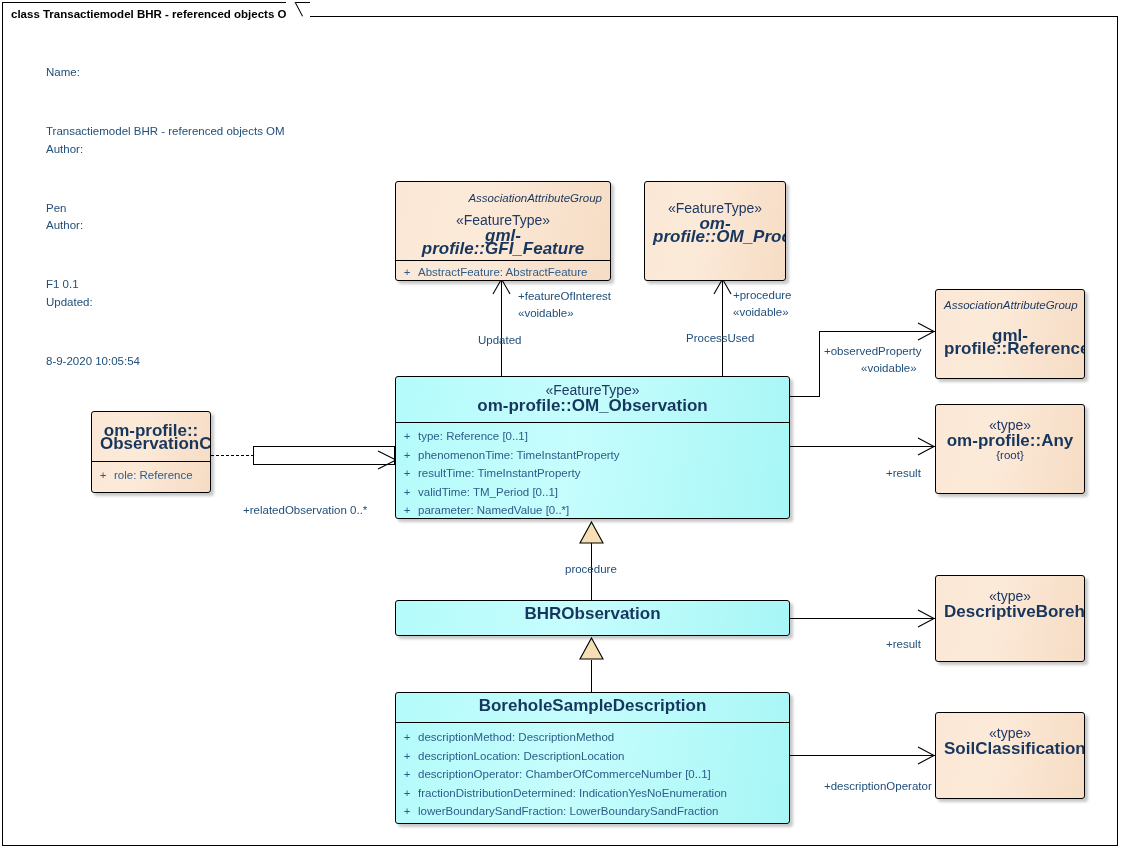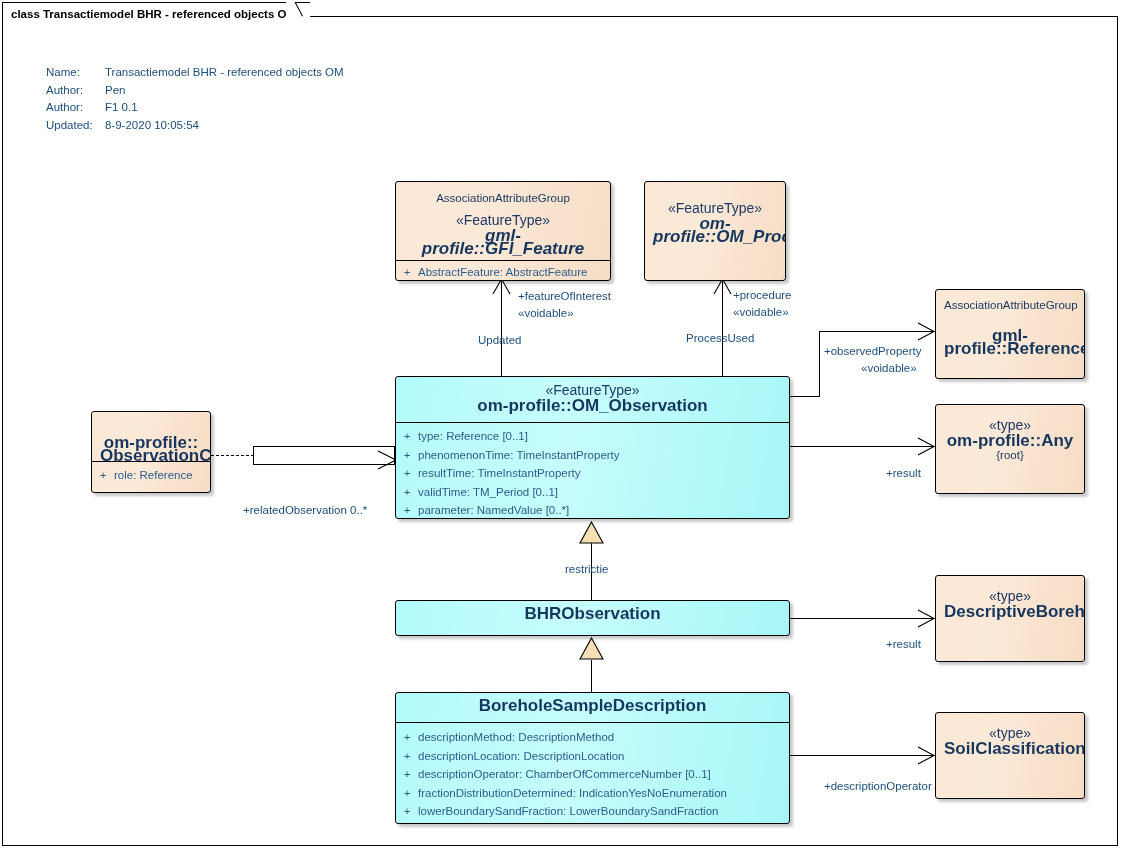--- a/index.html
+++ b/index.html
@@ -30,40 +30,40 @@
     position:absolute;left:286px;top:2px;width:26px;height:26px;overflow:hidden;
   }
   .tab-corner:before{
     content:"";position:absolute;left:-14px;top:-16px;
     width:30px;height:30px;background:#fff;border-right:1px solid #000;
     transform:rotate(-28deg);transform-origin:100% 100%;
   }
 
   
   .meta{position:absolute;left:46px;top:64px;font-size:11.5px;line-height:17.5px;}
-  .meta-row{display:flex;}
+  .meta-row{display:flex;flex-direction:column;}
   .meta-key{width:59px;flex:0 0 59px;color:#1f4e79;}
   .meta-val{color:#1f4e79;}
 
   
   .cls{
     position:absolute;box-sizing:border-box;
     border:1px solid #000;border-radius:3px;
     box-shadow:3px 3px 3px rgba(0,0,0,.22);
     overflow:hidden;
   }
   .cls.peach{background:linear-gradient(100deg,#fbe7d6 0%,#fcead9 38%,#f6dcc4 100%);}
   .cls.cyan{background:linear-gradient(100deg,#b4fbfb 0%,#c6fdfd 45%,#a7f6f6 100%);}
 
   .cls-head{padding:6px 8px 7px 8px;text-align:center;}
   .cls-head.left-divider{border-bottom:1px solid #000;}
   .stereo{font-size:14px;color:#1f3864;line-height:17px;}
   .cname{font-size:17px;font-weight:bold;color:#17365d;line-height:13px;text-align:center;}
   .cname.ital{font-style:italic;}
-  .aag{font-size:11.5px;color:#17365d;text-align:center;line-height:17px;white-space:nowrap;}
+  .aag{font-size:11.5px;font-style:italic;color:#17365d;text-align:right;line-height:17px;white-space:nowrap;}
   .rootnote{font-size:11.5px;color:#1f3864;text-align:center;line-height:17px;}
 
   .cls-attrs{padding:4px 0 6px 0;}
   .attr{font-size:11.5px;color:#2e5c8a;line-height:18.6px;white-space:nowrap;display:flex;}
   .attr .vis{width:22px;flex:0 0 22px;text-align:center;color:#2e5c8a;}
   .attr .txt{flex:1;}
 
   
   .ln{position:absolute;background:#000;}
   .lnh{height:1px;}
@@ -163,21 +163,21 @@
 
   <div class="lbl" style="left:733px;top:288px;">+procedure</div>
   <div class="lbl" style="left:733px;top:305px;">«voidable»</div>
   <div class="lbl" style="left:686px;top:331px;">ProcessUsed</div>
 
   <div class="lbl" style="left:824px;top:344px;">+observedProperty</div>
   <div class="lbl" style="left:861px;top:361px;">«voidable»</div>
 
   <div class="lbl" style="left:886px;top:466px;">+result</div>
   <div class="lbl" style="left:243px;top:503px;">+relatedObservation 0..*</div>
-  <div class="lbl" style="left:565px;top:562px;">restrictie</div>
+  <div class="lbl" style="left:565px;top:562px;">procedure</div>
   <div class="lbl" style="left:886px;top:637px;">+result</div>
   <div class="lbl" style="left:824px;top:779px;">+descriptionOperator</div>
 
   <div class="cls peach" style="left:395px;top:181px;width:216px;height:100px;">
     <div class="cls-head left-divider" style="height:79px;box-sizing:border-box;padding-top:8px;">
       <div class="aag">AssociationAttributeGroup</div>
       <div class="stereo" style="margin-top:5px;">«FeatureType»</div>
       <div class="cname ital">gml-profile::GFI_Feature</div>
     </div>
     <div class="cls-attrs" style="padding-top:2px;">
@@ -204,21 +204,21 @@
 
   <div class="cls peach" style="left:935px;top:404px;width:150px;height:90px;">
     <div class="cls-head" style="padding-top:12px;">
       <div class="stereo">«type»</div>
       <div class="cname">om-profile::Any</div>
       <div class="rootnote">{root}</div>
     </div>
   </div>
 
   <div class="cls peach" style="left:91px;top:411px;width:120px;height:82px;">
-    <div class="cls-head left-divider" style="height:50px;box-sizing:border-box;padding-top:24px;">
+    <div class="cls-head left-divider" style="height:50px;box-sizing:border-box;padding-top:12px;">
       <div class="cname">om-profile::</div>
       <div class="cname">ObservationContext</div>
     </div>
     <div class="cls-attrs" style="padding-top:4px;">
       <div class="attr">
         <span class="vis">+</span>
         <span class="txt">role: Reference</span>
       </div>
     </div>
   </div>

